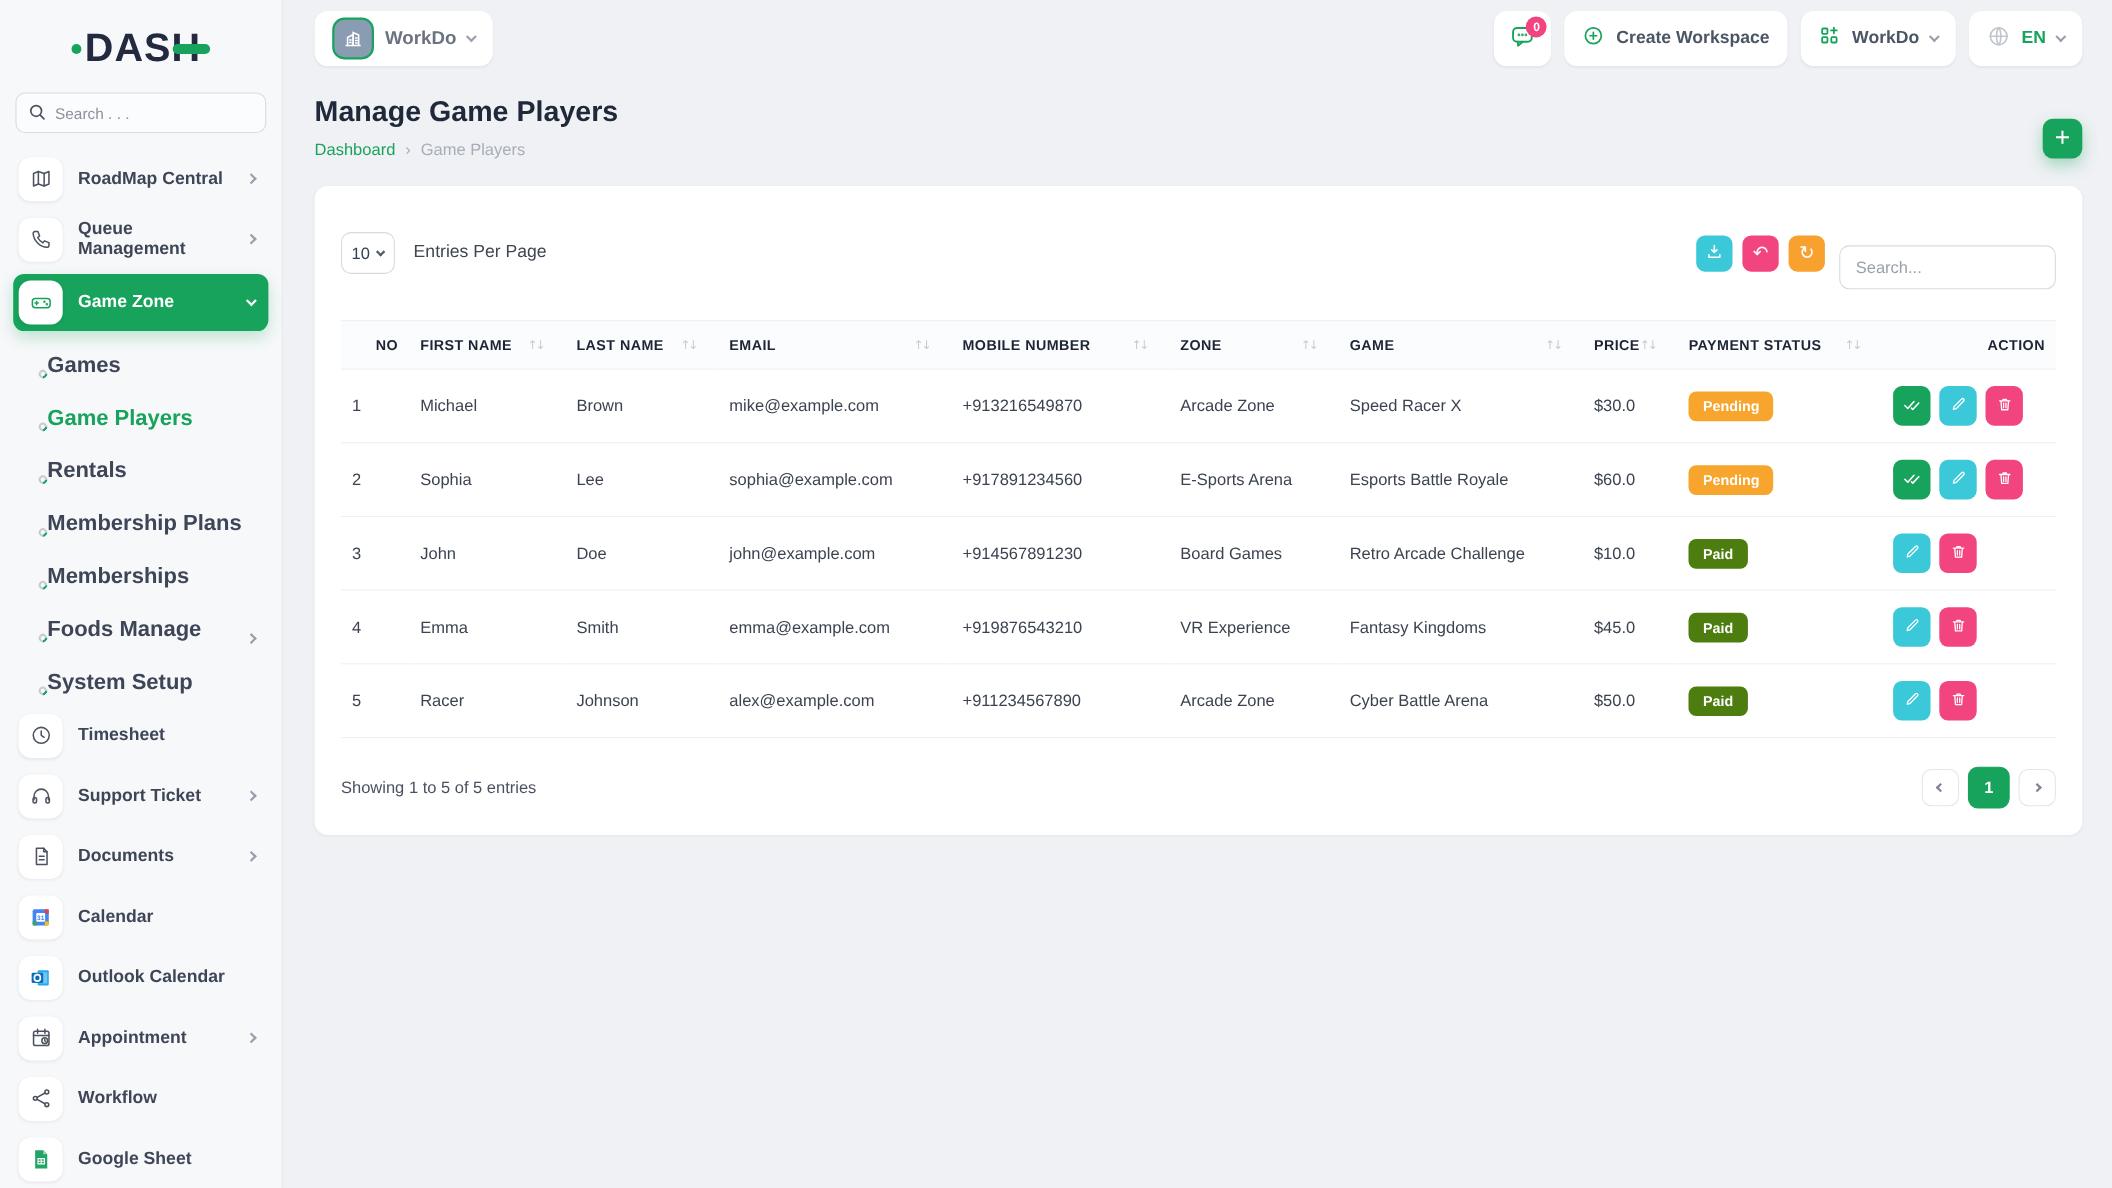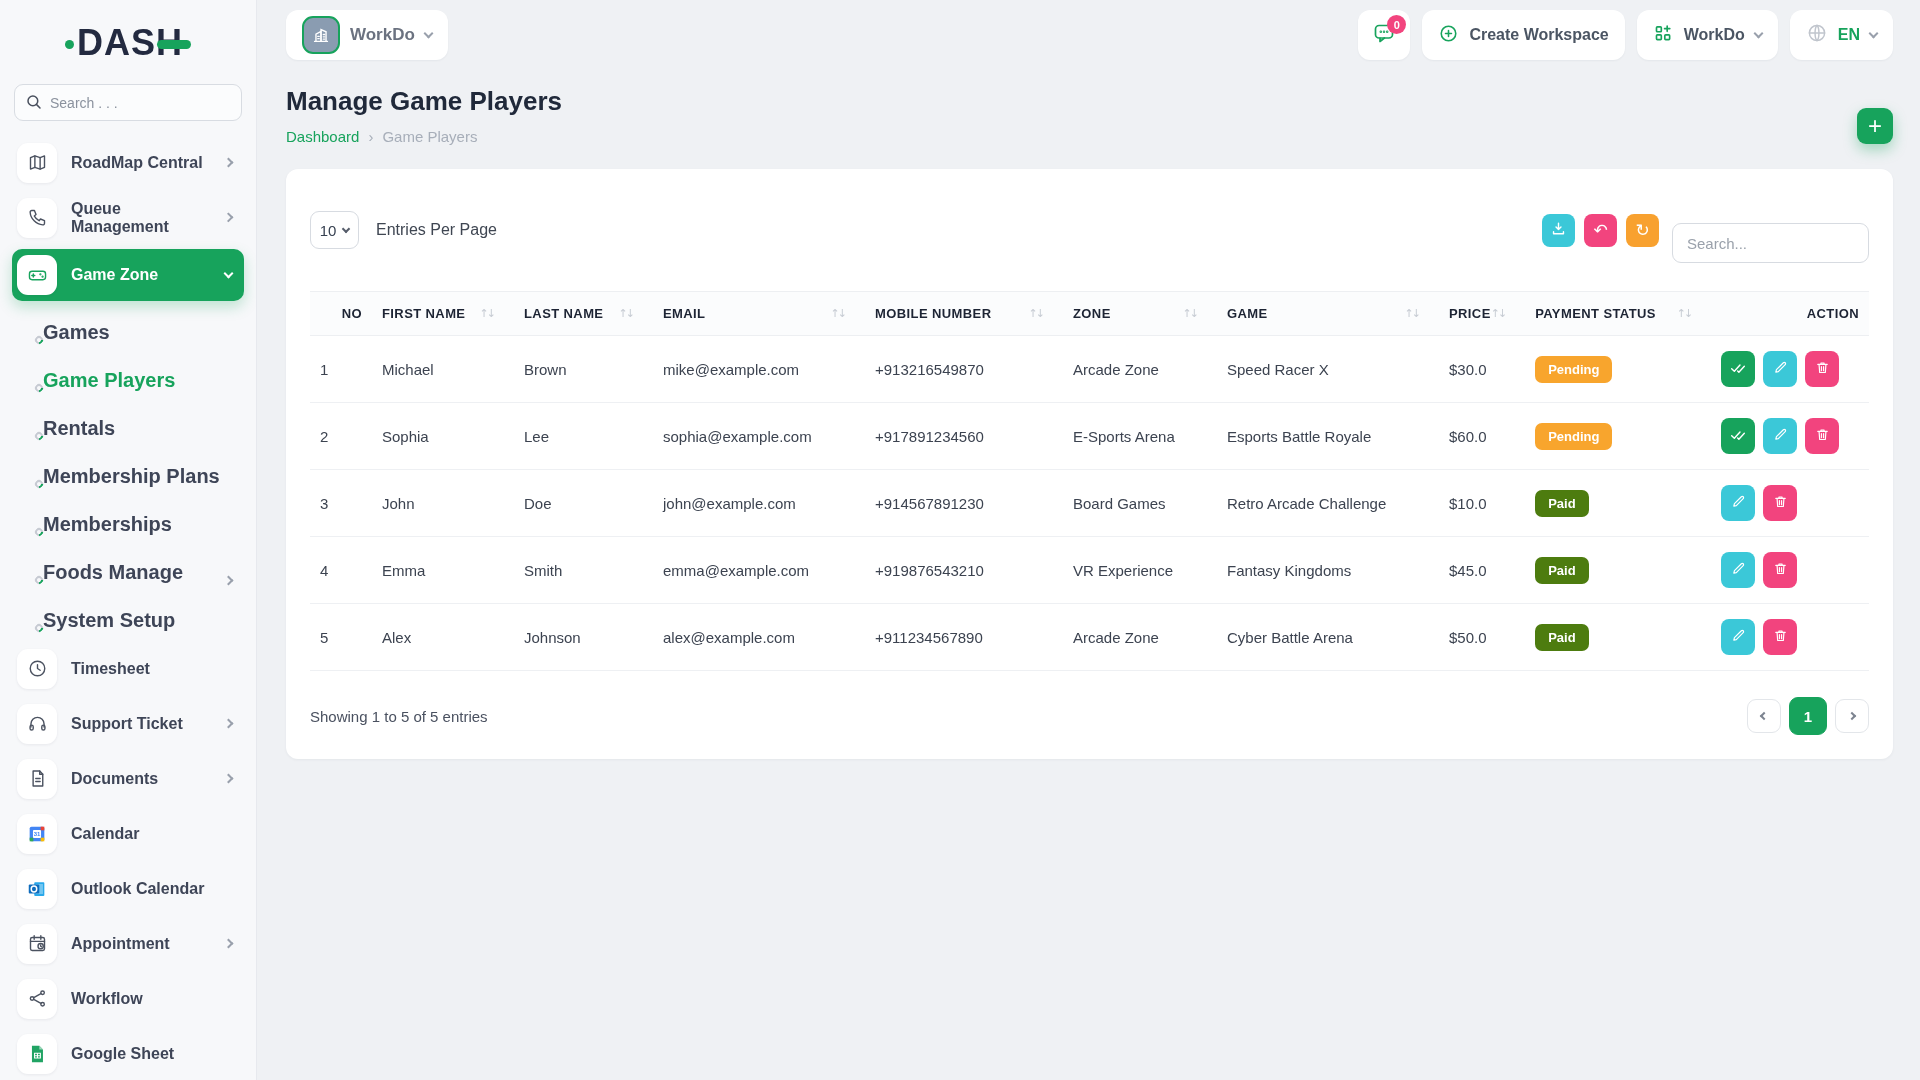--- a/index.html
+++ b/index.html
@@ -625,21 +625,21 @@
        <span><svg viewBox="0 0 24 24" width="15" height="15" fill="none" stroke="#fff" stroke-width="1.9" stroke-linecap="round" stroke-linejoin="round">
                         <path d="M4.5 7h15M9.5 7V4.8h5V7M6.5 7l1 13h9l1-13"></path>
                         <path d="M10.3 10.5v6.5M13.7 10.5v6.5"></path>
                       </svg></span>
      </button>
                 </div>
               </td>
      </tr>
             <tr>
        <td>5</td>
-       <td>Alex</td>
+       <td>Racer</td>
        <td>Johnson</td>
        <td>alex@example.com</td>
        <td>+911234567890</td>
        <td>Arcade Zone</td>
        <td>Cyber Battle Arena</td>
        <td>$50.0</td>
        <td>
          <span class="badge-status paid">Paid</span>
        </td>
        <td>

